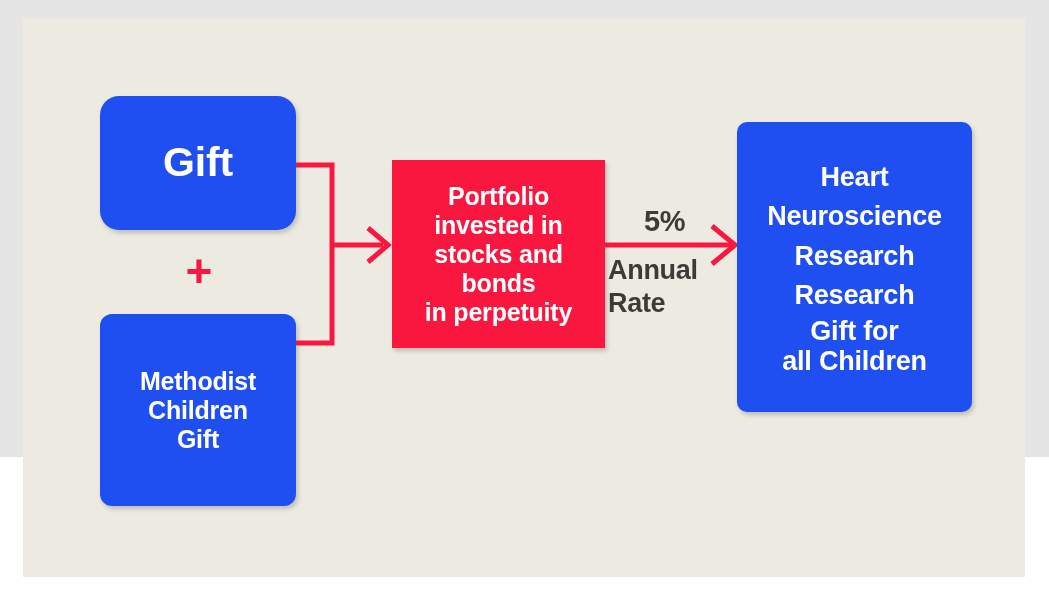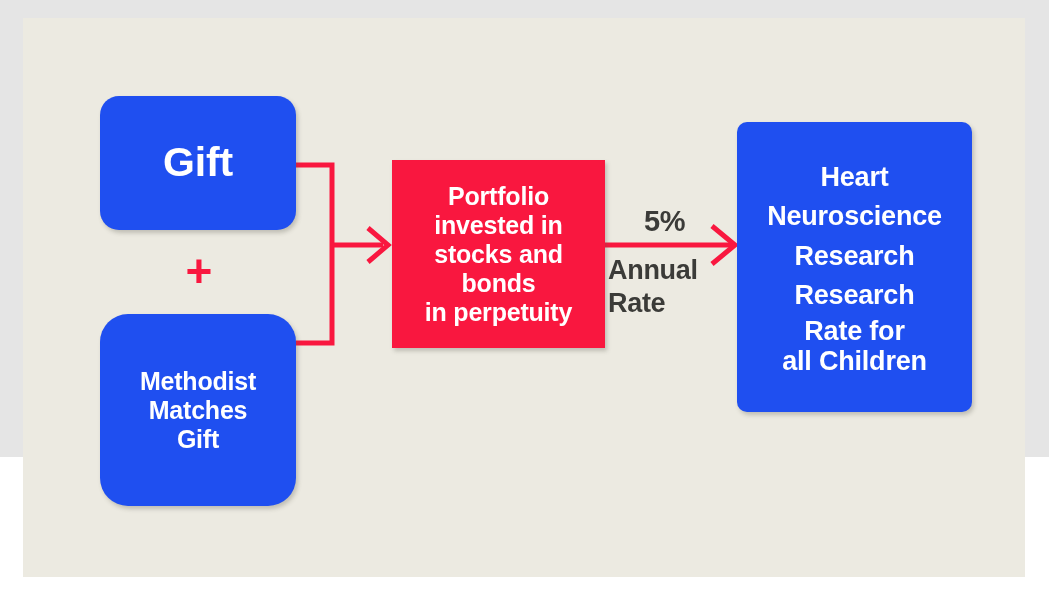--- a/index.html
+++ b/index.html
@@ -66,21 +66,21 @@
     font-weight: bold;
     line-height: 46px;
     text-align: center;
   }
   
   #match-box {
     left: 100px;
     top: 314px;
     width: 196px;
     height: 192px;
-    border-radius: 28px;
+    border-radius: 12px;
     font-size: 25px;
   }
   
   #portfolio-box {
     left: 392px;
     top: 160px;
     width: 213px;
     height: 188px;
     border-radius: 0;
     font-size: 25px;
@@ -162,21 +162,21 @@
   </svg>
 
   <div class="node blue" id="gift-box">
     <span class="line">Gift</span>
   </div>
 
   <div id="plus-sign">+</div>
 
   <div class="node blue" id="match-box">
     <span class="line">Methodist</span>
-    <span class="line">Matches</span>
+    <span class="line">Children</span>
     <span class="line">Gift</span>
   </div>
 
   <div class="node red" id="portfolio-box">
     <span class="line">Portfolio</span>
     <span class="line">invested in</span>
     <span class="line">stocks and bonds</span>
     <span class="line">in perpetuity</span>
   </div>
 
@@ -184,17 +184,17 @@
   <div id="rate-label">
     <span class="line">Annual</span>
     <span class="line">Rate</span>
   </div>
 
   <div class="node blue" id="outcomes-box">
     <span class="line">Heart</span>
     <span class="line">Neuroscience</span>
     <span class="line">Research</span>
     <span class="line">Research</span>
-    <span class="line tight">Rate for</span>
+    <span class="line tight">Gift for</span>
     <span class="line tight">all Children</span>
   </div>
 
 </div>
 
 </body></html>

